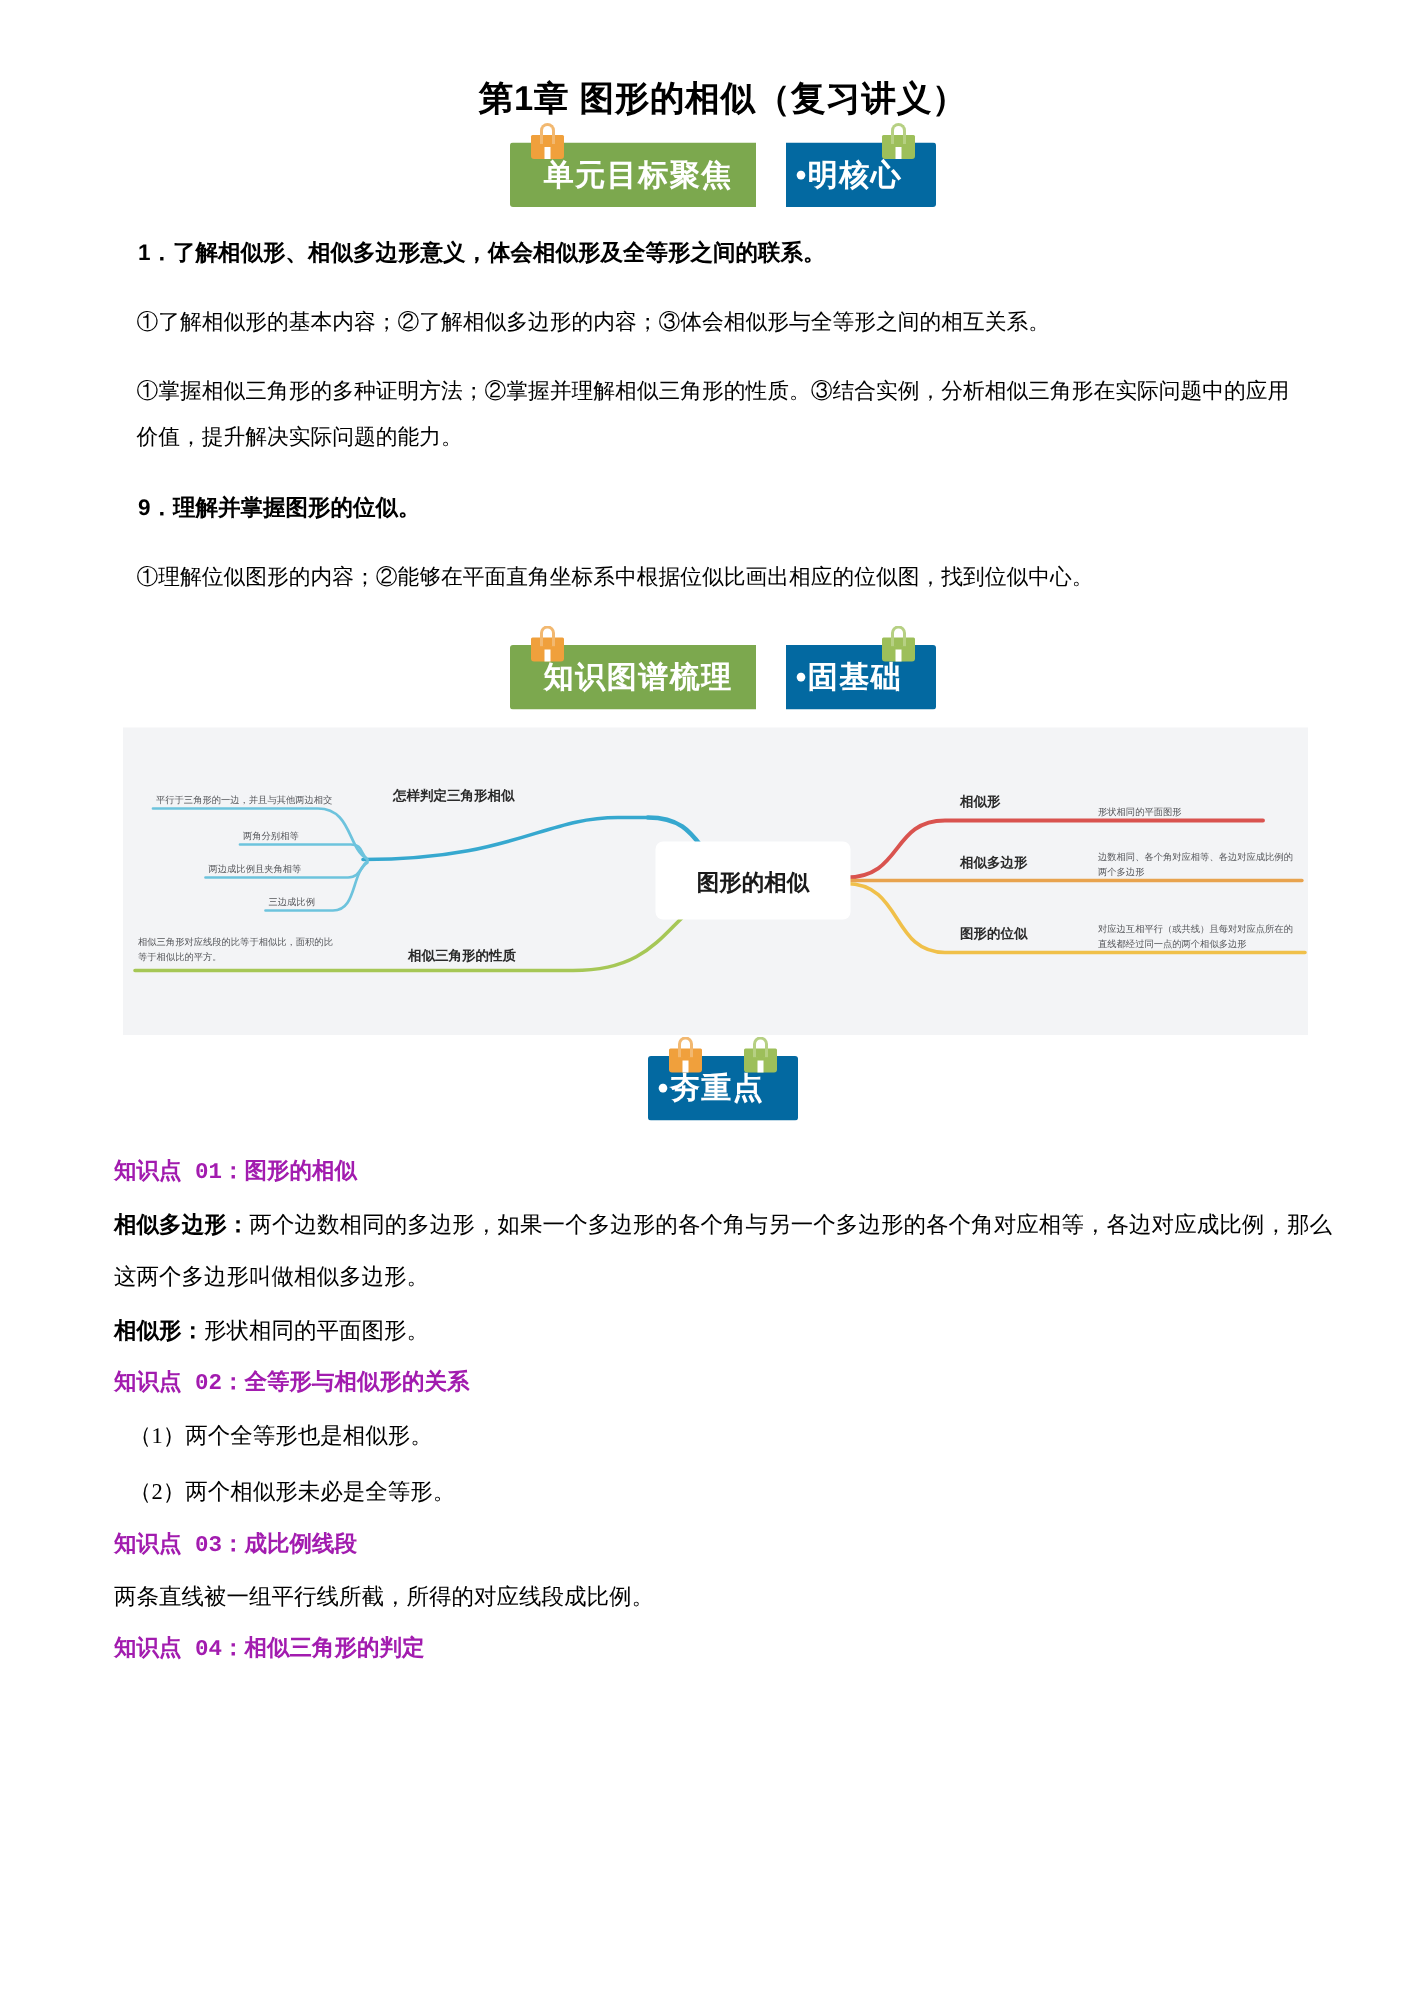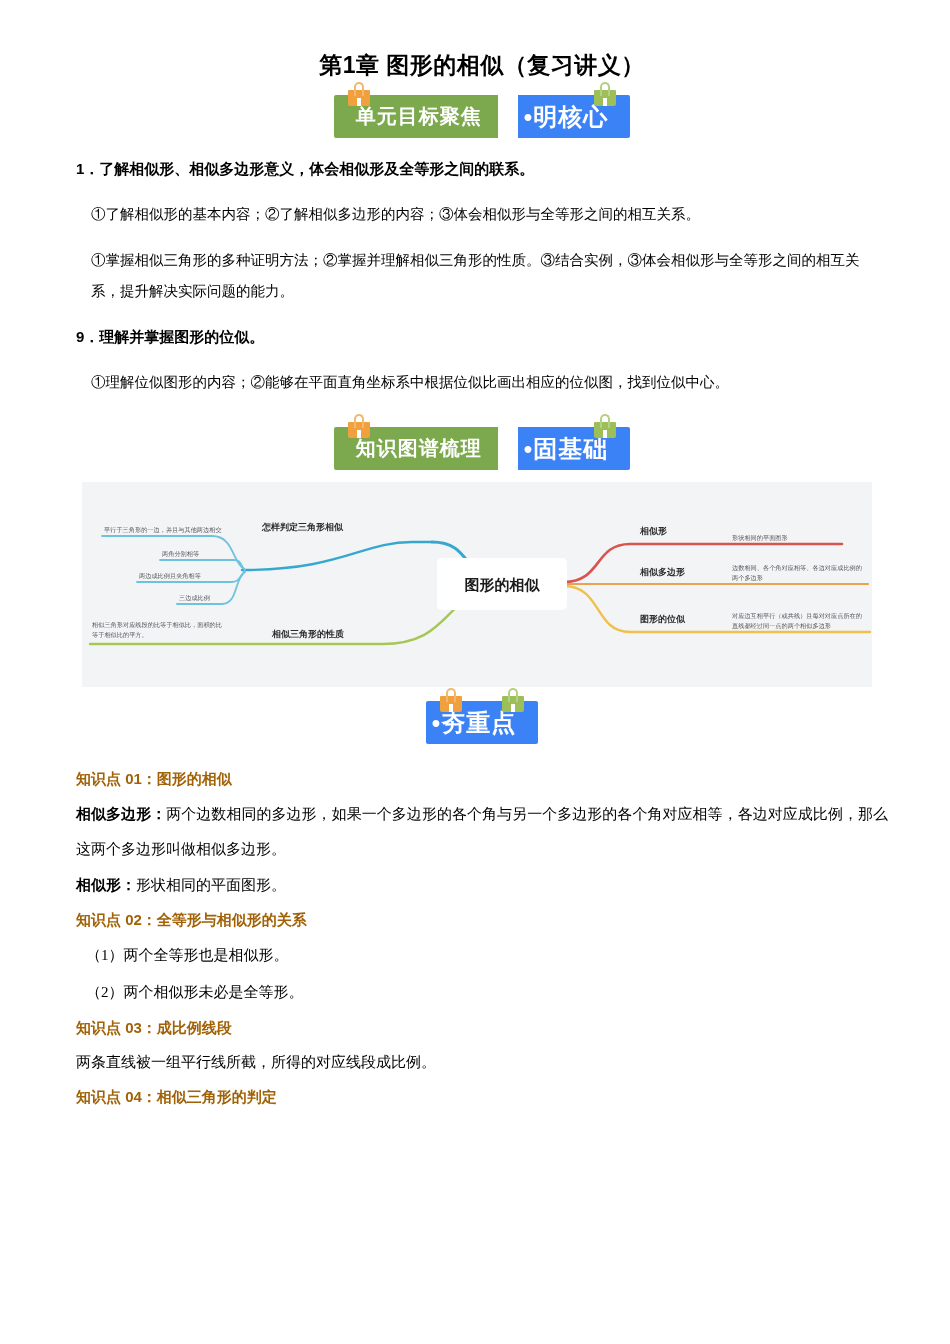--- a/index.html
+++ b/index.html
@@ -66,23 +66,23 @@
     font-weight: bold;
     font-family: "Liberation Sans", "DejaVu Sans", sans-serif;
     padding: 0 16px 0 22px;
     letter-spacing: 1px;
     display: flex;
     align-items: center;
     height: 100%;
     box-sizing: border-box;
   }
   .banner-right {
-    background: #3b82f6;
+    background: #0369a1;
     color: #ffffff;
-    font-size: 24px;
+    font-size: 20px;
     font-weight: bold;
     font-family: "Liberation Sans", "DejaVu Sans", sans-serif;
     padding: 0 22px 0 6px;
     letter-spacing: 1px;
     display: flex;
     align-items: center;
     height: 100%;
     box-sizing: border-box;
   }
   .clip {
@@ -124,21 +124,21 @@
     background: #ffffff;
   }
 
   
   .objectives { margin-top: 16px; }
   .obj-head {
     font-size: 15px;
     font-weight: bold;
     font-family: "Liberation Sans", "DejaVu Sans", sans-serif;
     line-height: 30px;
-    margin: 0;
+    margin: 16px;
   }
   .obj-sub {
     font-size: 14.5px;
     line-height: 31px;
     margin: 15px;
   }
 
   
   .mindmap-wrap {
     margin-top: 12px;
@@ -163,24 +163,24 @@
   }
   .mm-leaf-text {
     font-family: "Liberation Sans", "DejaVu Sans", sans-serif;
     font-size: 6.2px;
     fill: #55565a;
   }
 
   
   .kp { margin-top: 18px; }
   .kp-title {
-    color: #a16207;
-    font-weight: bold;
-    font-size: 15px;
-    font-family: Liberation Sans, sans-serif;
+    color: #a21caf;
+    font-weight: bold;
+    font-size: 15px;
+    font-family: Liberation Mono, monospace;
     line-height: 34px;
     margin: 0;
   }
   .kp-para {
     font-size: 15px;
     line-height: 35px;
     margin: 0;
     text-align: justify;
   }
   .kp-term {
@@ -217,21 +217,21 @@
         <div class="banner-bar">
           <div class="banner-left">单元目标聚焦</div>
           <div class="banner-right">•明核心</div>
         </div>
       </div>
     </div>
 
     <div class="objectives">
       <p class="obj-head">1．了解相似形、相似多边形意义，体会相似形及全等形之间的联系。</p>
       <p class="obj-sub">①了解相似形的基本内容；②了解相似多边形的内容；③体会相似形与全等形之间的相互关系。</p>
-      <p class="obj-sub">①掌握相似三角形的多种证明方法；②掌握并理解相似三角形的性质。③结合实例，③体会相似形与全等形之间的相互关系，提升解决实际问题的能力。</p>
+      <p class="obj-sub">①掌握相似三角形的多种证明方法；②掌握并理解相似三角形的性质。③结合实例，分析相似三角形在实际问题中的应用价值，提升解决实际问题的能力。</p>
       <p class="obj-head">9．理解并掌握图形的位似。</p>
       <p class="obj-sub">①理解位似图形的内容；②能够在平面直角坐标系中根据位似比画出相应的位似图，找到位似中心。</p>
     </div>
 
     <div class="banner-wrap">
       <div class="banner">
         <div class="clip left">
           <div class="clip-body"></div>
             <div class="clip-arm"></div>
             <div class="clip-notch"></div>

